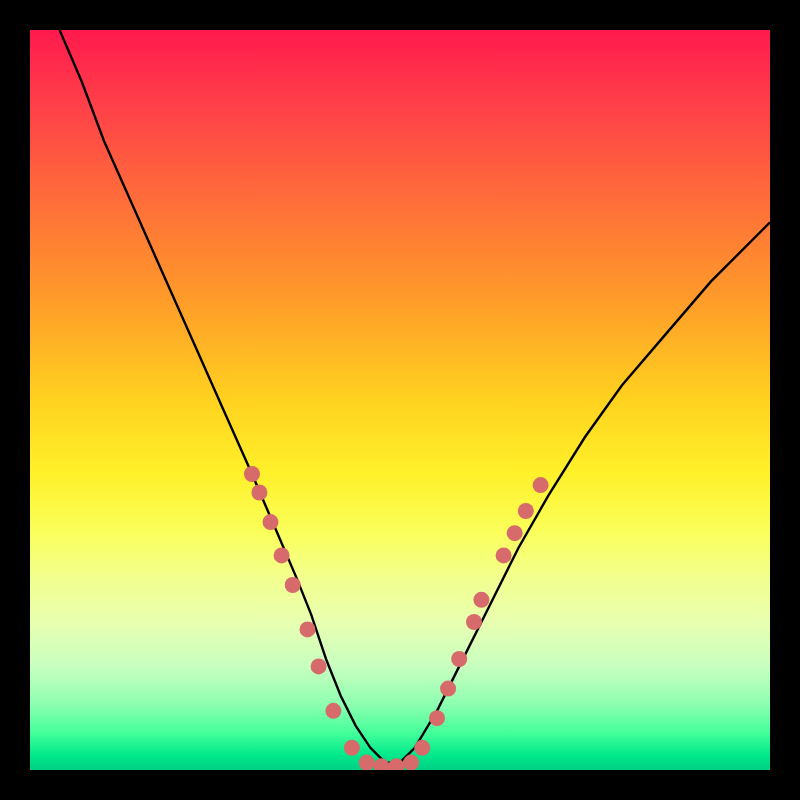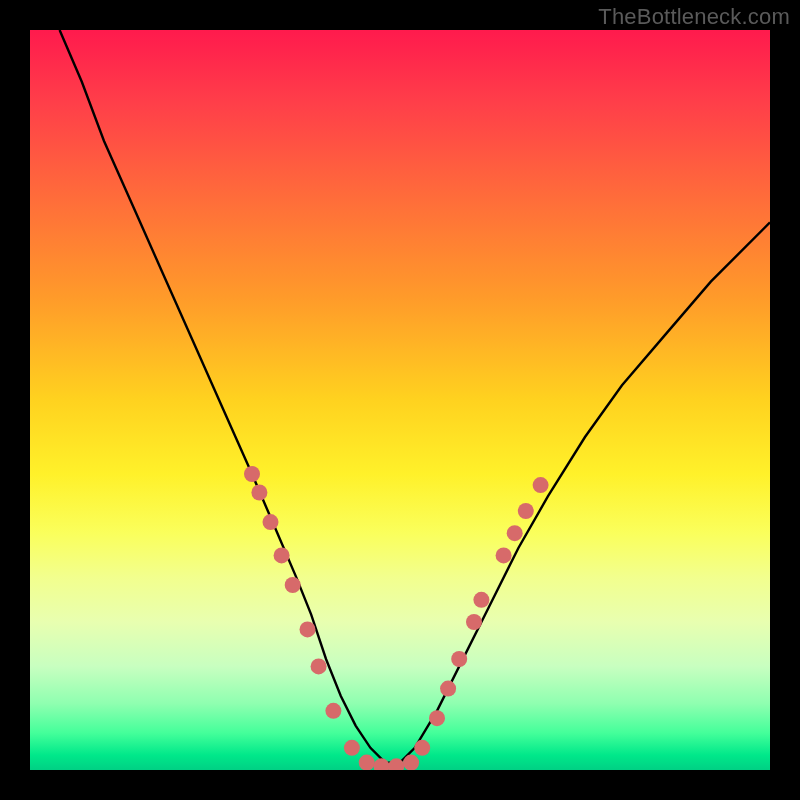--- a/index.html
+++ b/index.html
@@ -62,21 +62,20 @@
   }
   .dot {
     fill: #d76a6a;
     stroke: none;
   }
 </style>
 </head>
 <body>
 
 <div class="frame">
-  <div class="watermark">TheBottleneck.com</div>
 
   <div class="plot-area">
     <svg class="curve" viewBox="0 0 740 740" preserveAspectRatio="none">
       <path id="curve-path" d="M29.6 0.0 L51.8 51.8 L74.0 111.0 L103.6 177.6 L133.2 244.2 L162.8 310.8 L192.4 377.4 L222.0 444.0 L244.2 495.8 L266.4 547.6 L281.2 584.6 L296.0 629.0 L310.8 666.0 L325.6 695.6 L340.4 717.8 L355.2 732.6 L370.0 732.6 L384.8 717.8 L407.0 680.8 L429.2 636.4 L458.8 577.2 L488.4 518.0 L518.0 466.2 L555.0 407.0 L592.0 355.2 L636.4 303.4 L680.8 251.6 L740.0 192.4" fill="none" stroke="#000" stroke-width="2.4"></path>
       <g id="markers-group">
           <circle cx="222.0" cy="444.0" r="8" class="dot"></circle>
           <circle cx="229.4" cy="462.5" r="8" class="dot"></circle>
           <circle cx="240.5" cy="492.1" r="8" class="dot"></circle>
           <circle cx="251.6" cy="525.4" r="8" class="dot"></circle>
           <circle cx="262.7" cy="555.0" r="8" class="dot"></circle>

